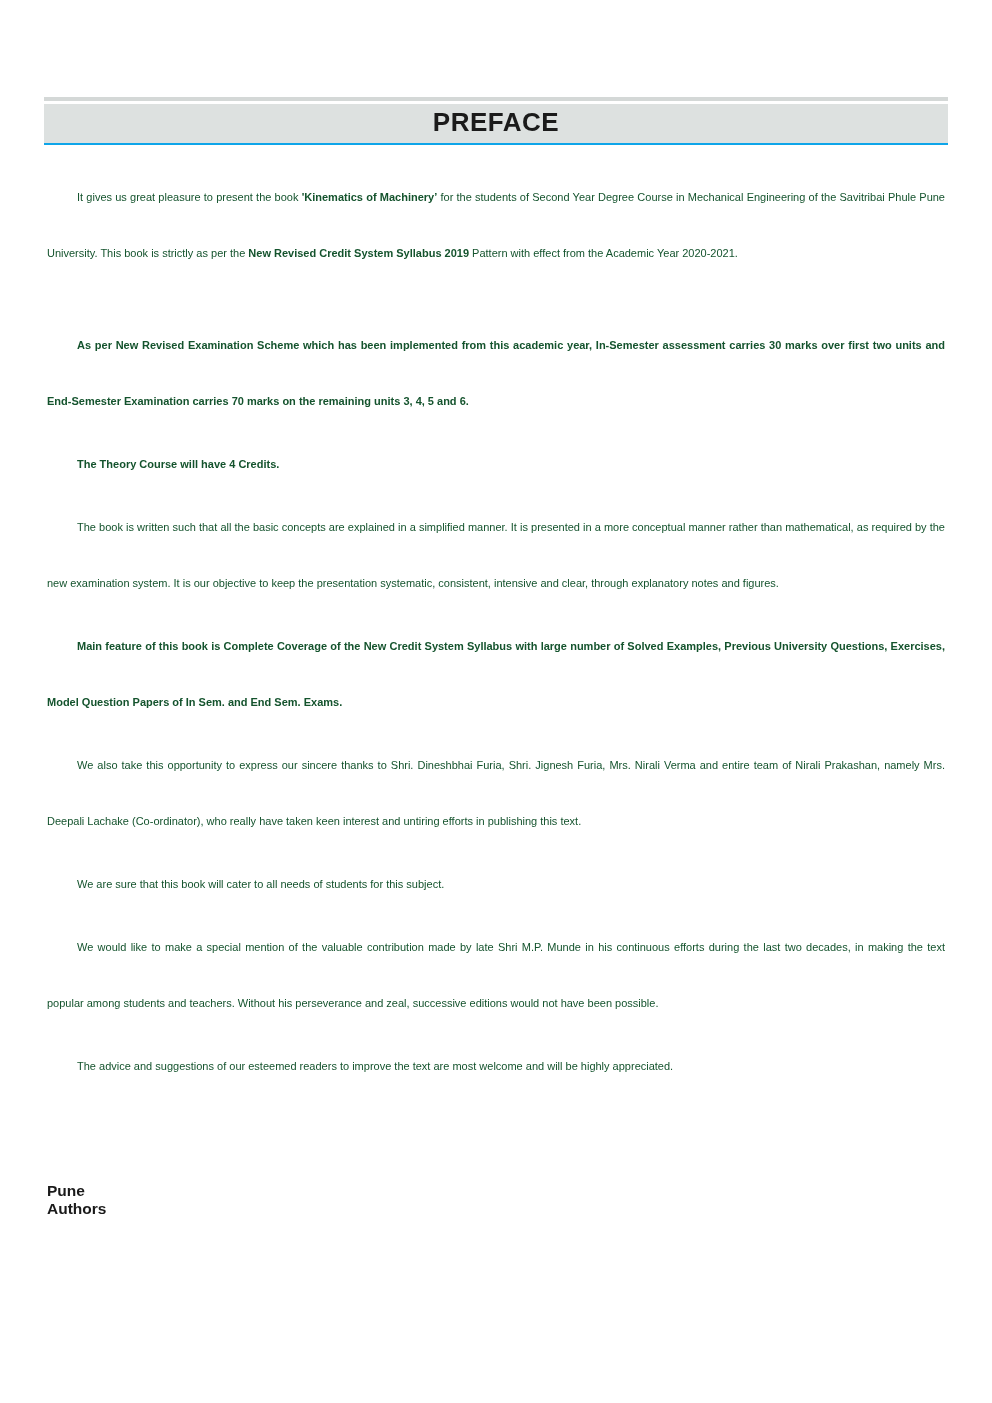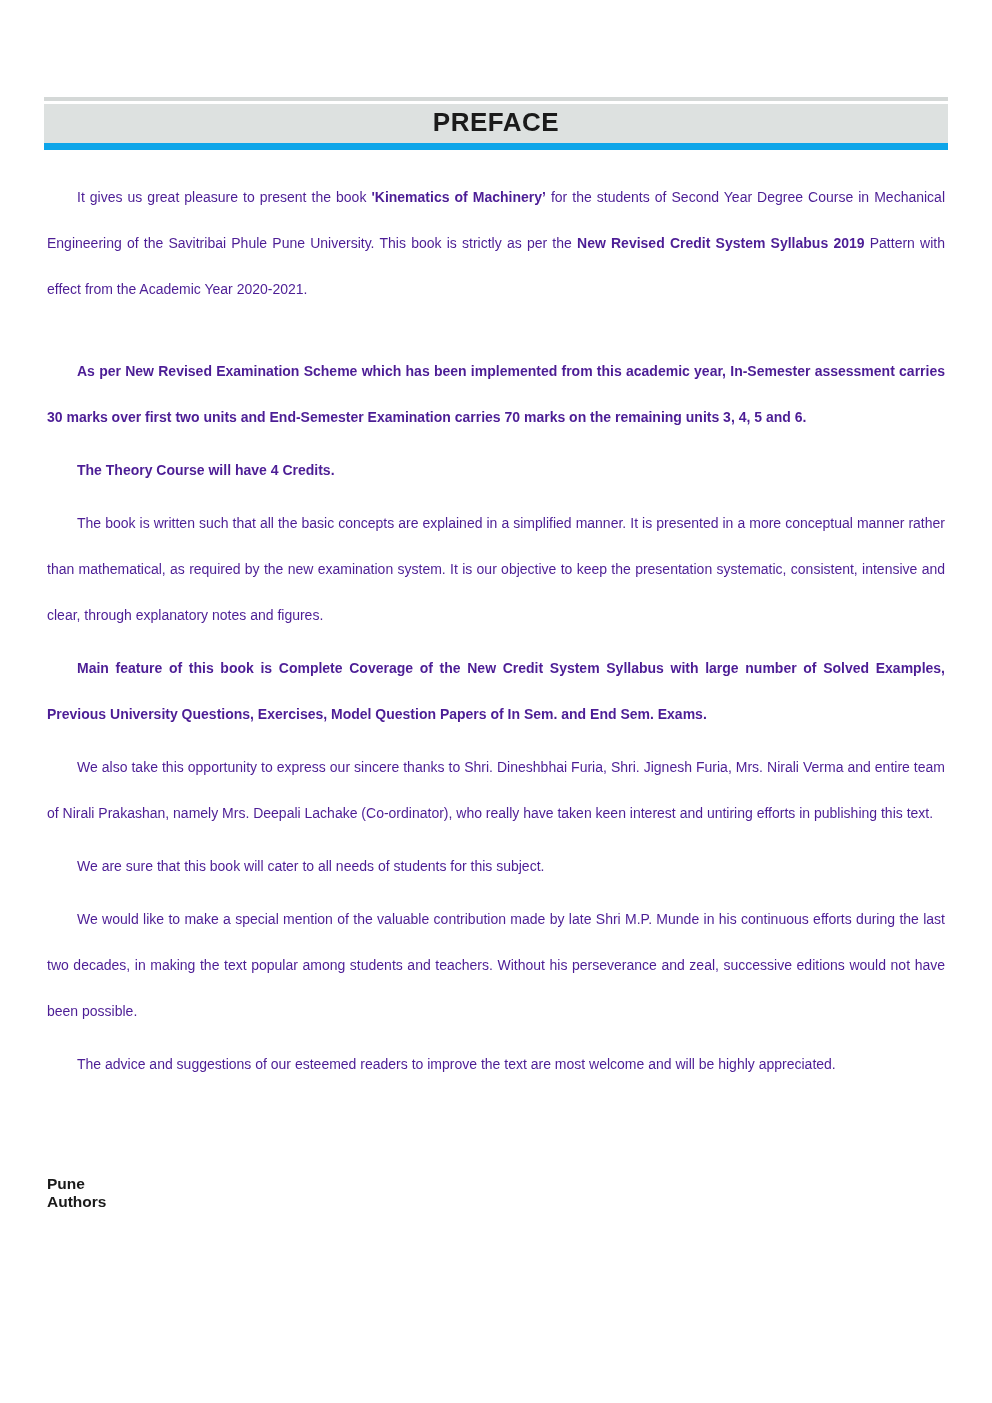--- a/index.html
+++ b/index.html
@@ -21,42 +21,42 @@
   .title-band-wrap {
     margin: 0 44px;
   }
   .title-band-topline {
     height: 4px;
     background: #d4d8d7;
     margin-bottom: 3px;
   }
   .title-band {
     background: #dde1e0;
-    border-bottom: 7px solid #0ea5e9;
+    border-bottom: 2px solid #0ea5e9;
     text-align: center;
     padding: 3px 0 5px 0;
   }
   .title-band h1 {
     font-size: 26px;
     font-weight: bold;
     letter-spacing: 0.5px;
     color: #1b1b1b;
     font-family: "Liberation Sans", sans-serif;
   }
   
   .content {
     margin: 24px 47px 0 47px;
   }
   .para {
-    font-size: 14px;
-    line-height: 46px;
+    font-size: 11px;
+    line-height: 56px;
     text-align: justify;
     text-indent: 30px;
     margin-bottom: 7px;
-    color: #4c1d95;
+    color: #14532d;
   }
   .para b { font-weight: bold; }
   .gap-before { margin-top: 36px; }
   
   .footer-row {
     margin: 88px 47px 0 47px;
     display: flex;
     justify-content: space-between;
     font-size: 15.5px;
     font-weight: bold;

